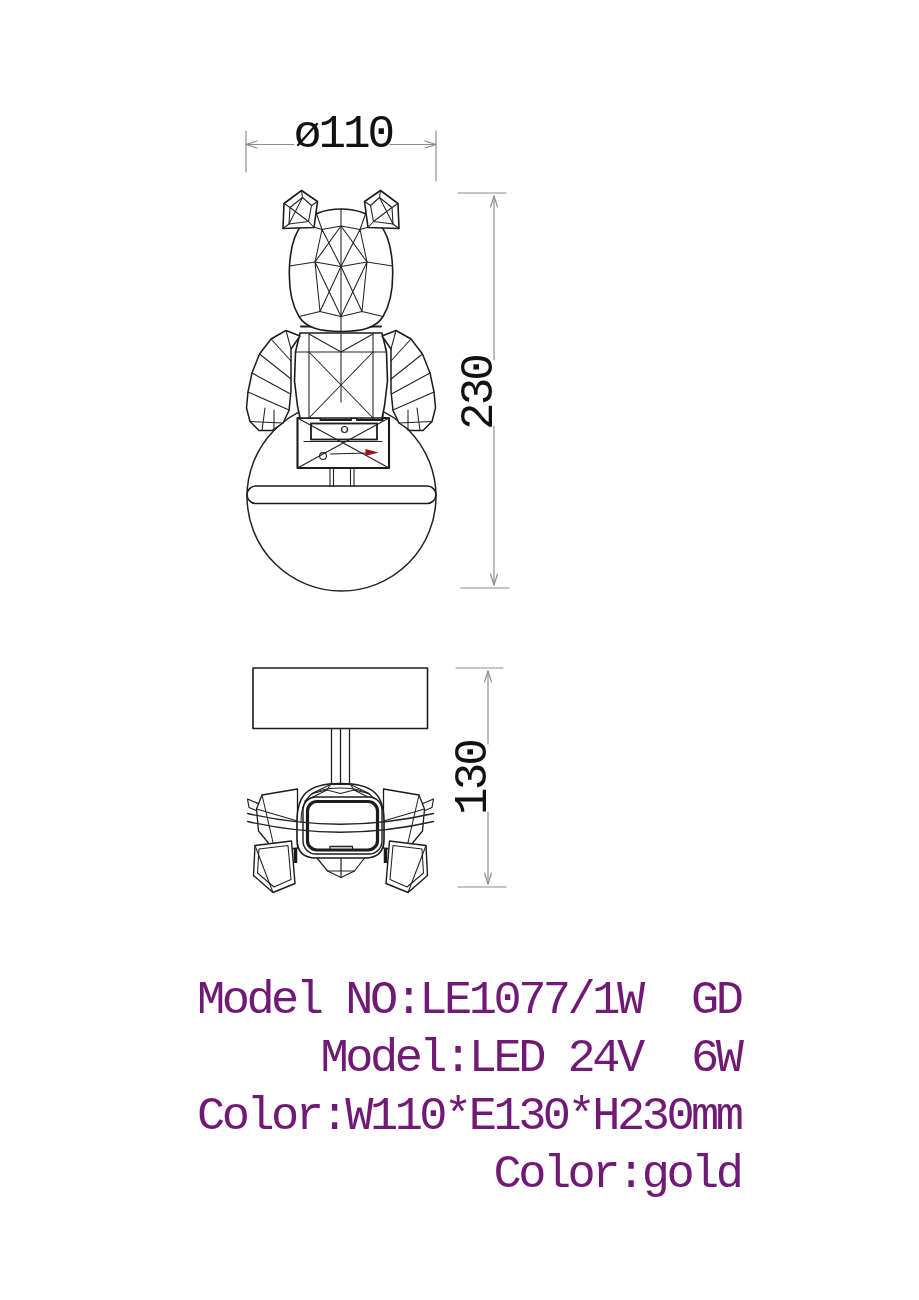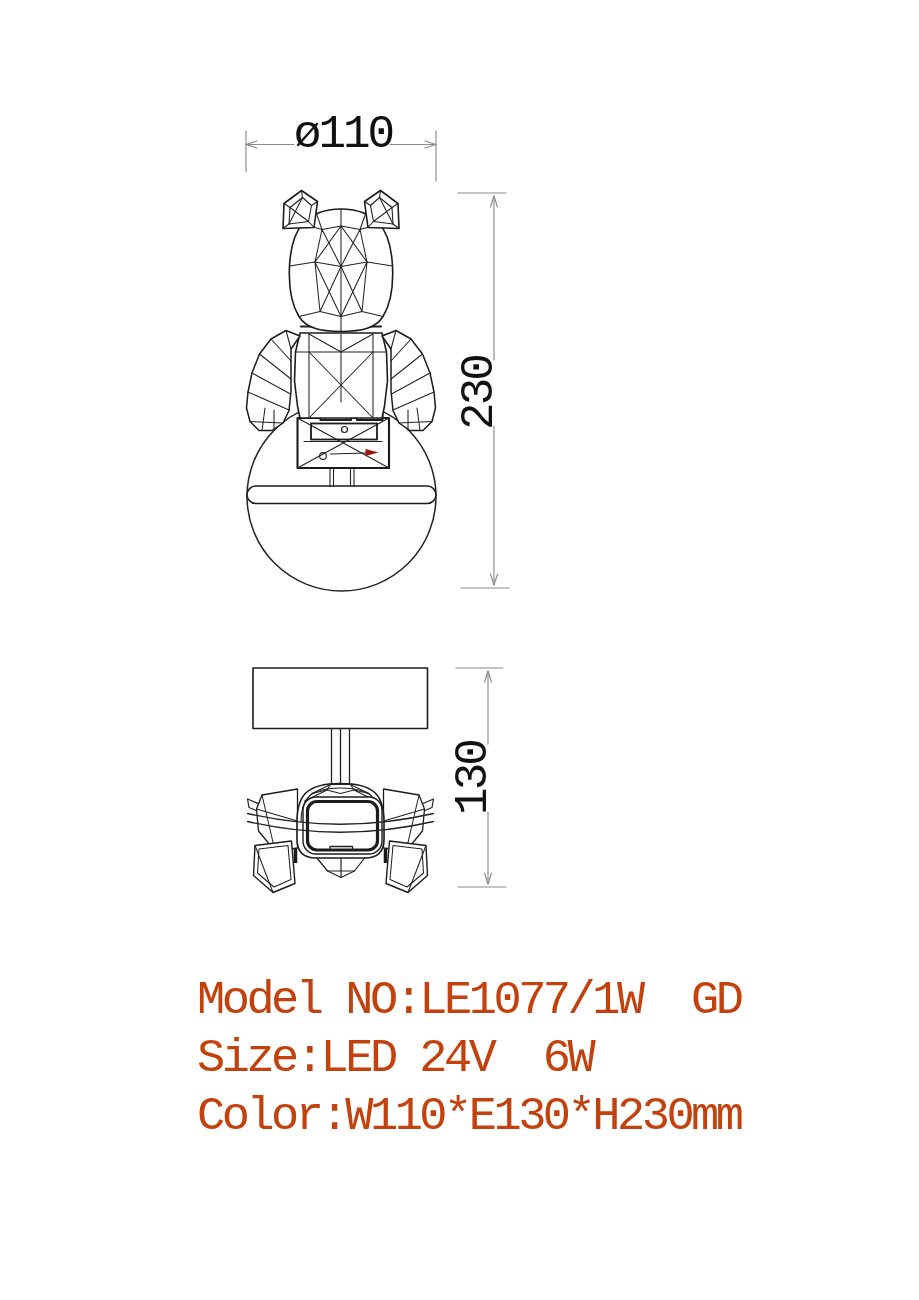--- a/index.html
+++ b/index.html
@@ -1,19 +1,19 @@
 <!DOCTYPE html>
 <html><head>
 <meta charset="utf-8">
 <style>
   html,body{margin:0;padding:0;background:#ffffff;}
   .page{position:relative;width:919px;height:1300px;background:#ffffff;overflow:hidden;
         font-family:"Liberation Mono","DejaVu Sans Mono",monospace;}
   .drawing-svg{position:absolute;left:0;top:0;}
-  .specs{position:absolute;left:197px;top:972px;color:#c2410c;}
+  .specs{position:absolute;left:197px;top:972px;color:#701a75;text-align:right;}
   .spec-line{font-size:47px;line-height:58px;letter-spacing:-3.5px;white-space:pre;
              font-family:"Liberation Mono","DejaVu Sans Mono",monospace;}
   .dim-label{font-size:46px;letter-spacing:-3px;fill:#111111;
              font-family:"Liberation Mono","DejaVu Sans Mono",monospace;}
   svg .ln{fill:none;stroke:#222222;stroke-width:1.1;stroke-linecap:round;stroke-linejoin:round;}
   svg .outline{fill:#ffffff;stroke:#1c1c1c;stroke-width:1.6;stroke-linejoin:round;}
   svg .thick{stroke-width:2.1;}
   svg .thin{stroke-width:1.05;}
   svg .dim{fill:none;stroke:#8c8c8c;stroke-width:1.15;stroke-linecap:round;}
 </style>
@@ -199,17 +199,18 @@
   <g>
     <path class="dim" d="M456,668 H503 M458,887 H506"></path>
     <path class="dim" d="M488,671 V744 M488,812 V884"></path>
     <path class="dim" d="M488,671 L484.5,682 M488,671 L491.5,682 M488,884 L484.5,873 M488,884 L491.5,873"></path>
     <text class="dim-label" x="486" y="778" text-anchor="middle" transform="rotate(-90 486 778)">130</text>
   </g>
 </svg>
 
   <div class="specs">
     <div class="spec-line">Model NO:LE1077/1W  GD</div>
-    <div class="spec-line">Size:LED 24V  6W</div>
+    <div class="spec-line">Model:LED 24V  6W</div>
     <div class="spec-line">Color:W110*E130*H230mm</div>
+    <div class="spec-line">Color:gold</div>
   </div>
 
 </div>
 
 </body></html>

